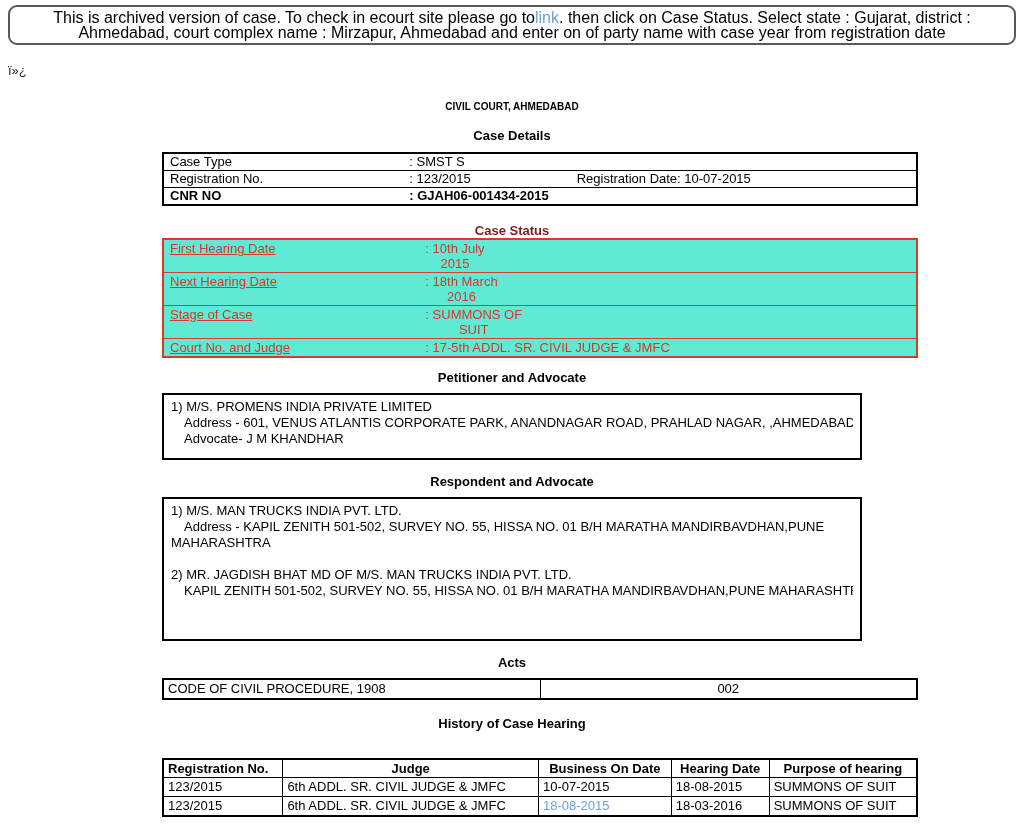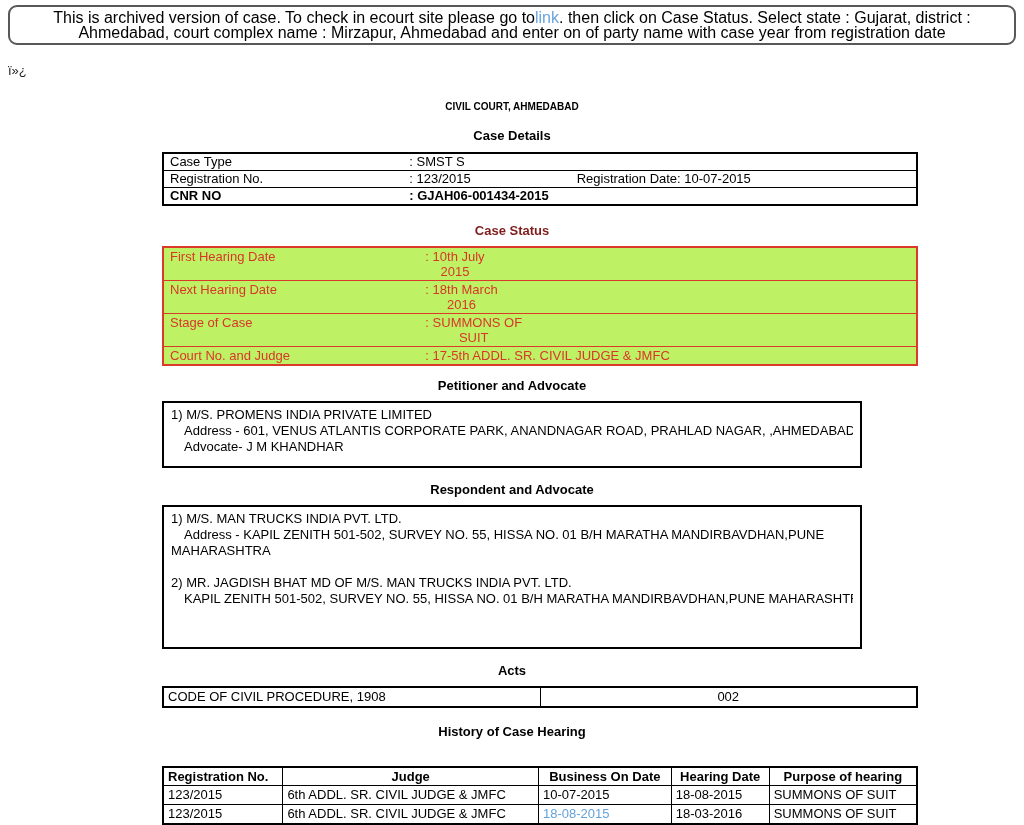--- a/index.html
+++ b/index.html
@@ -43,21 +43,21 @@
   .details-table { border:2px solid #000; margin-top:9px; }
   .details-table td {
     line-height:16px; padding:0 2px; overflow:hidden; white-space:nowrap;
   }
   .details-table tr + tr td { border-top:1px solid #000; }
   .details-table td.lbl { padding-left:6px; }
   .details-table tr.bold td { font-weight:bold; }
 
   
   .status-table {
-    border:2px solid #d93a2a; background:#bef264; color:#d9362a; margin-top:8px;
+    border:2px solid #d93a2a; background:#5eead4; color:#d9362a; margin-top:0;text-decoration:underline;
   }
   .status-table td { line-height:15px; padding:1px 2px; vertical-align:top; }
   .status-table tr + tr td { border-top:1px solid #d93a2a; }
   .status-table td.lbl { padding-left:6px; }
   .status-table td.val { padding-left:6px; }
   .status-table .multiline {
     display:inline-block; text-align:center; white-space:pre-line; vertical-align:top;
   }
 
   

